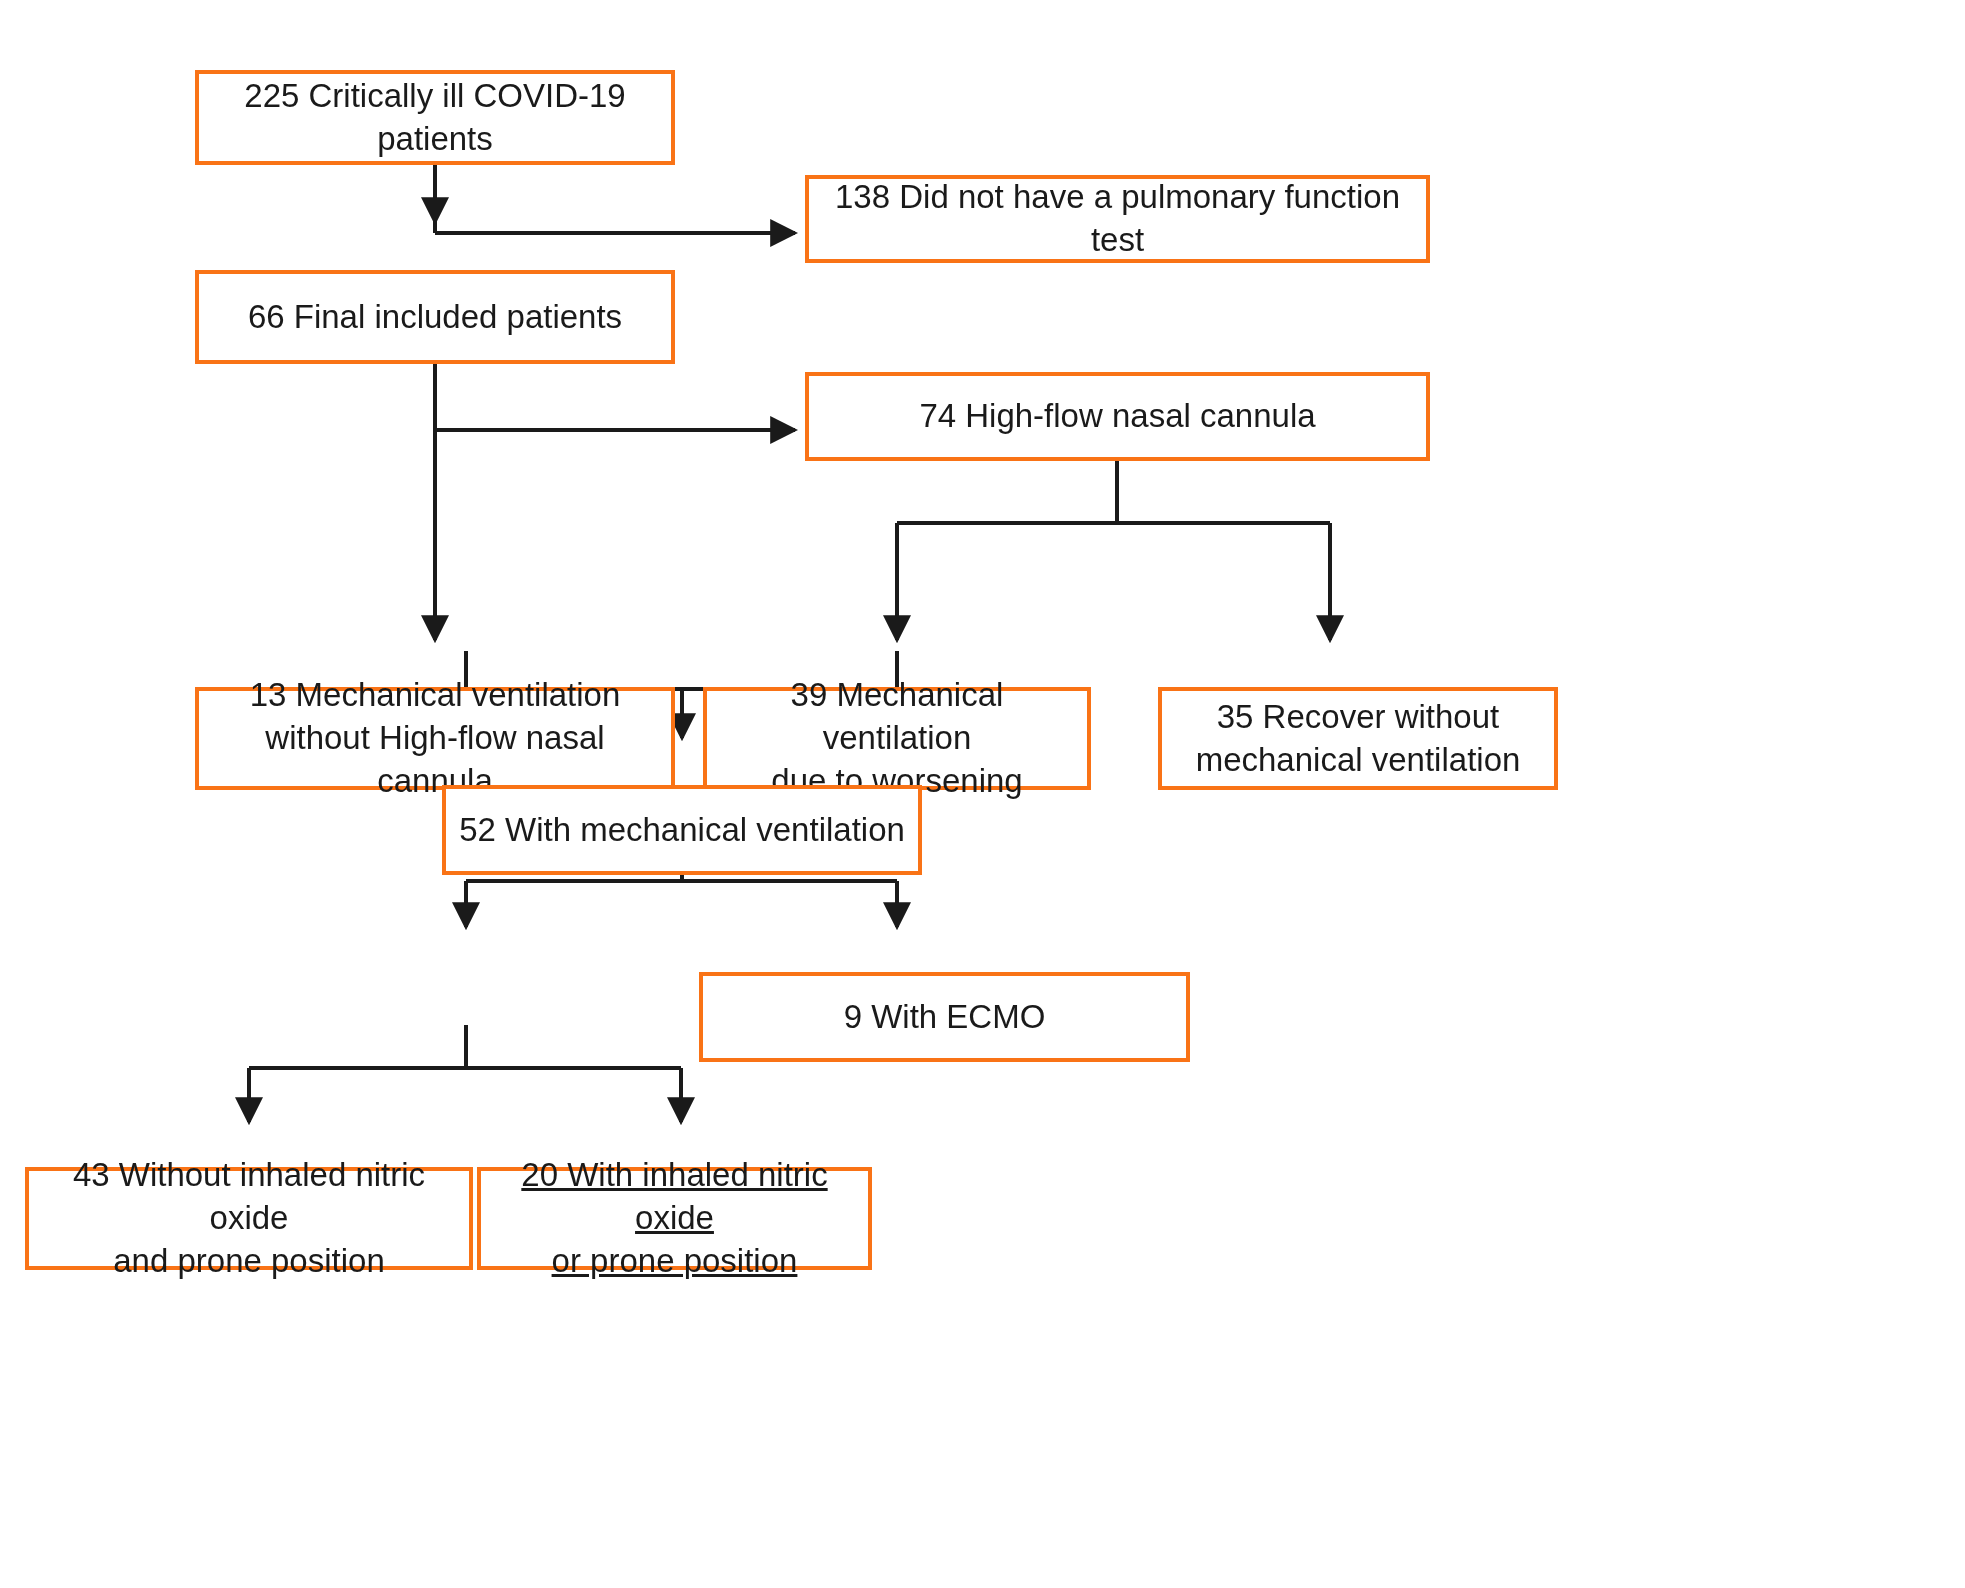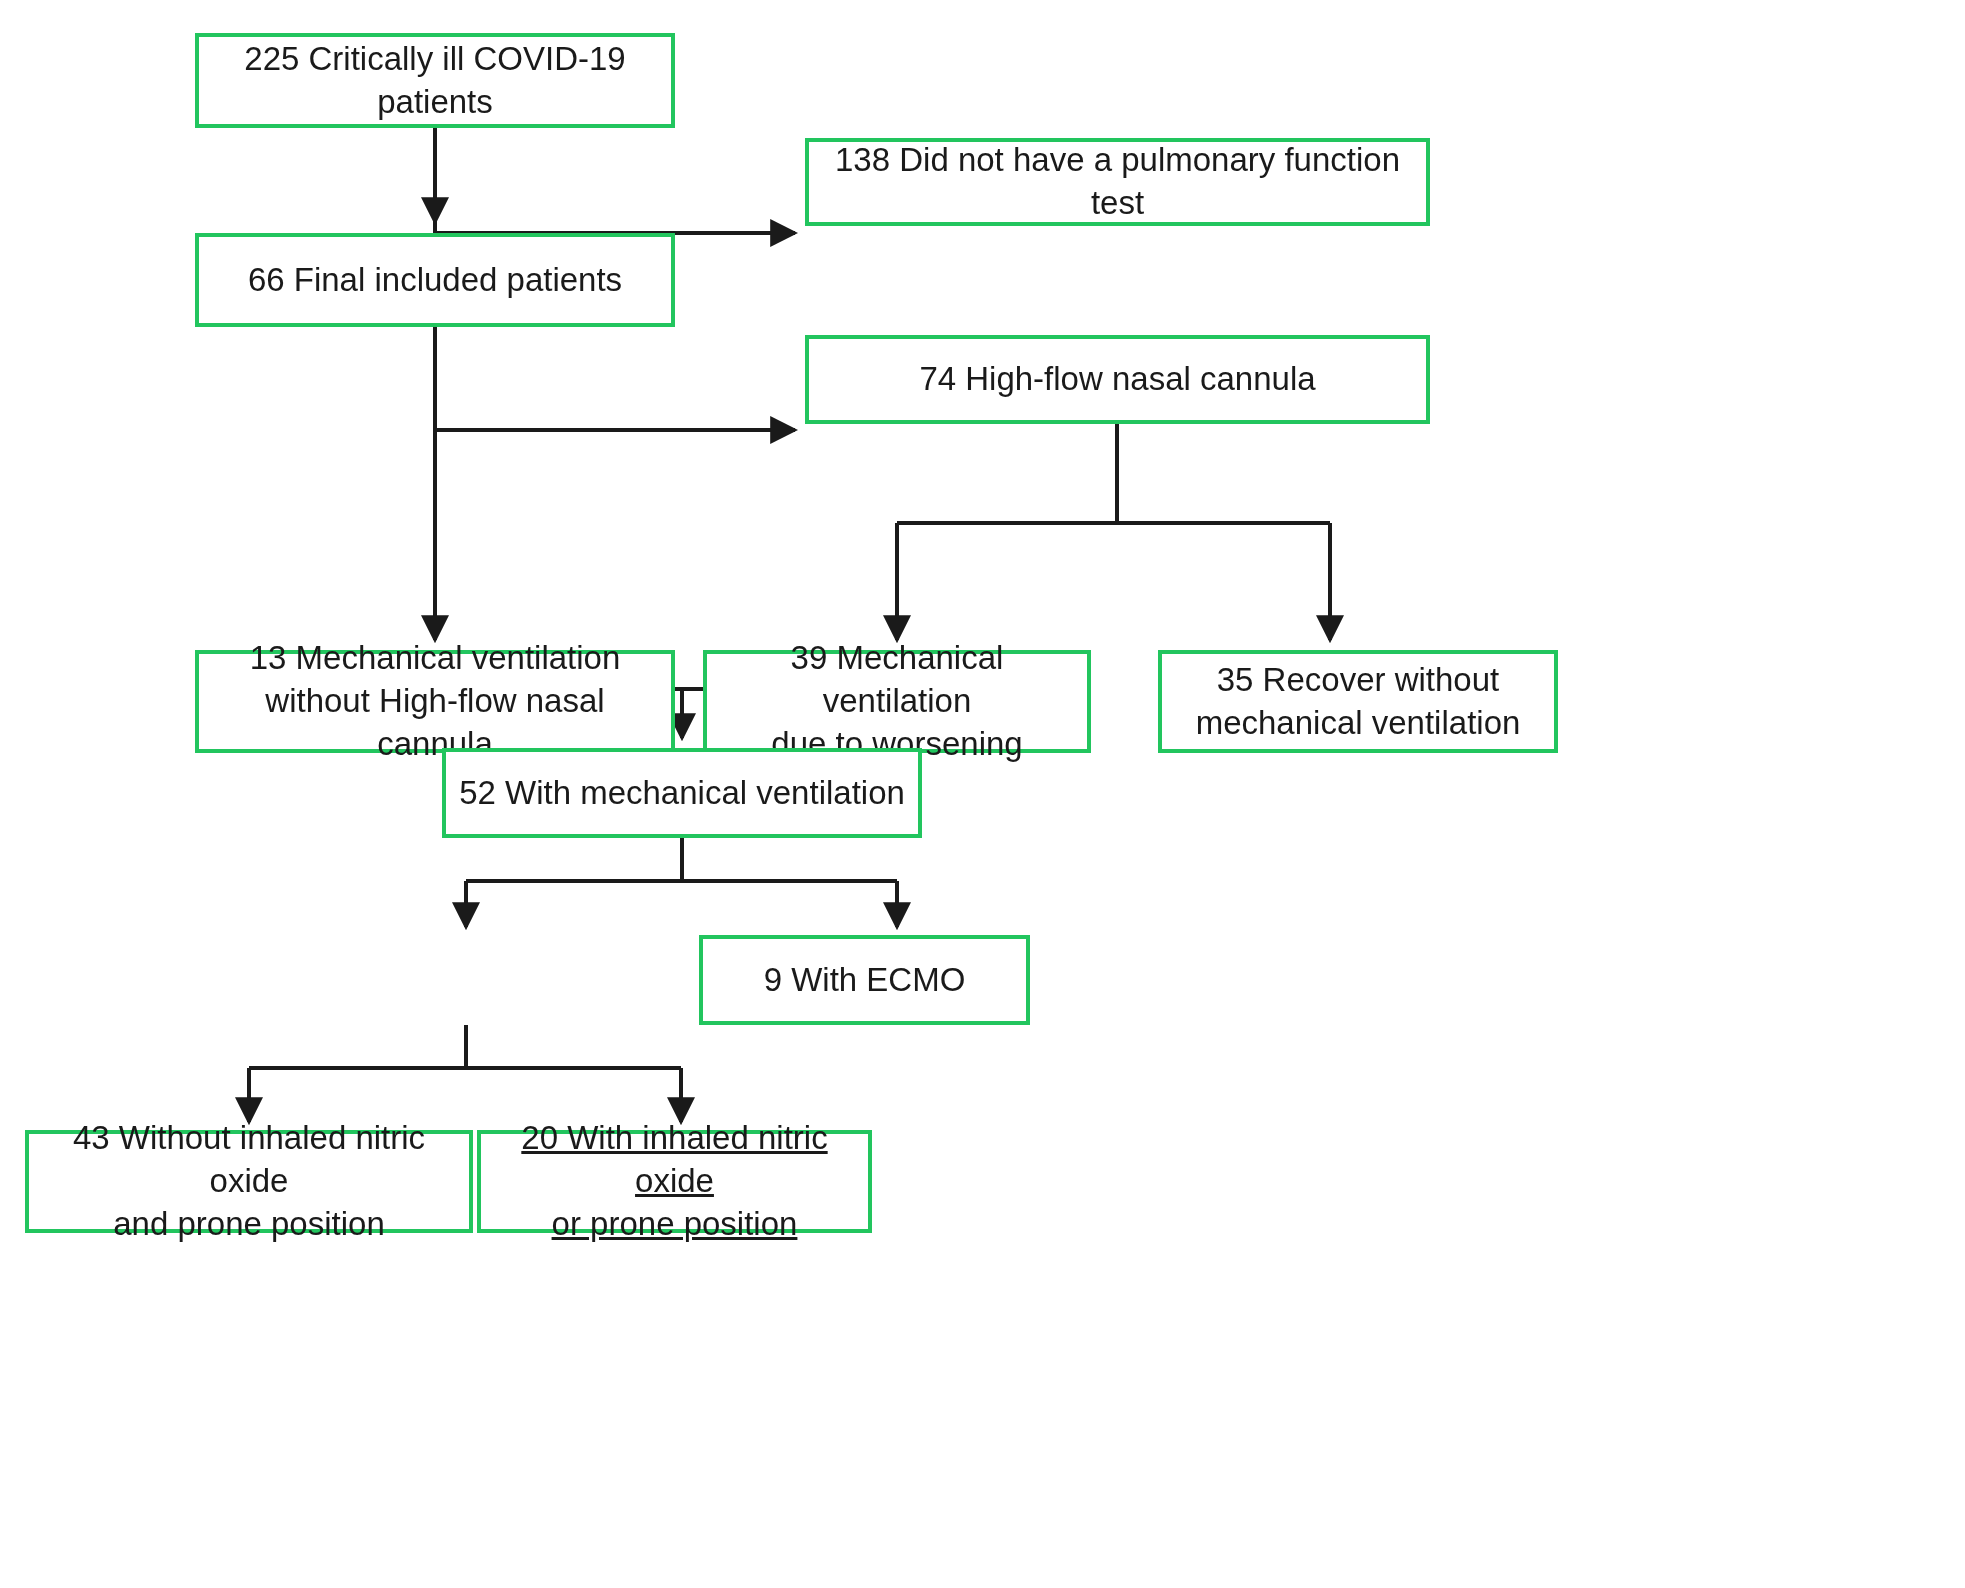--- a/index.html
+++ b/index.html
@@ -21,31 +21,32 @@
   #flow-svg {
     position: absolute;
     left: 0;
     top: 0;
     width: 1965px;
     height: 1588px;
   }
   .node {
     position: absolute;
     box-sizing: border-box;
-    border: 4px solid #22c55e;
+    border: 4px solid #f97316;
     background: #ffffff;
     display: flex;
     align-items: center;
     justify-content: center;
     text-align: center;
     line-height: 1.30;
     font-size: 33px;
     color: #1a1a1a;
     padding: 4px 10px;
     z-index: 2;
+    margin-top: 37px;
   }
   .node .txt {
     display: block;
     white-space: pre-line;
   }
 </style>
 </head>
 <body>
 
 <div id="flow-root">
@@ -120,21 +121,21 @@
   <div class="node" style="left:1158px; top:650px; width:400px; height:103px;">
     <span class="txt">35 Recover without
 mechanical ventilation</span>
   </div>
 
   <div class="node" style="left:442px; top:748px; width:480px; height:90px;">
     <span class="txt">52 With mechanical ventilation</span>
   </div>
 
 
-  <div class="node" style="left:699px; top:935px; width:331px; height:90px;">
+  <div class="node" style="left:699px; top:935px; width:491px; height:90px;">
     <span class="txt">9 With ECMO</span>
   </div>
 
   <div class="node" style="left:25px; top:1130px; width:448px; height:103px;">
     <span class="txt">43 Without inhaled nitric oxide
 and prone position</span>
   </div>
 
   <div class="node" style="left:477px; top:1130px; width:395px; height:103px;text-decoration:underline;">
     <span class="txt">20 With inhaled nitric oxide

